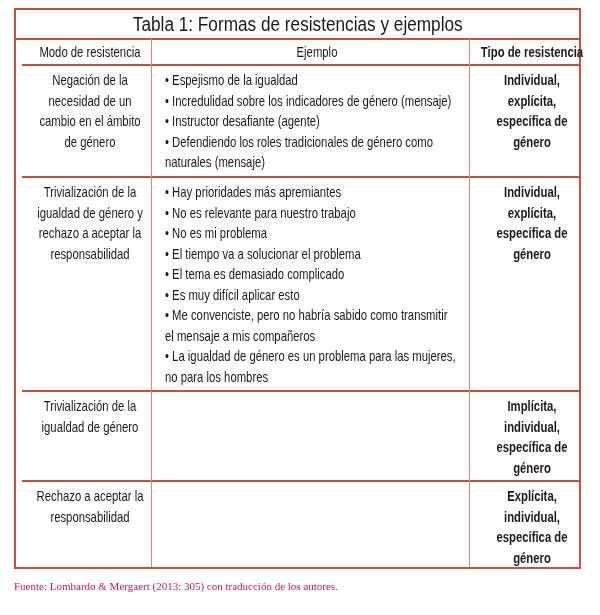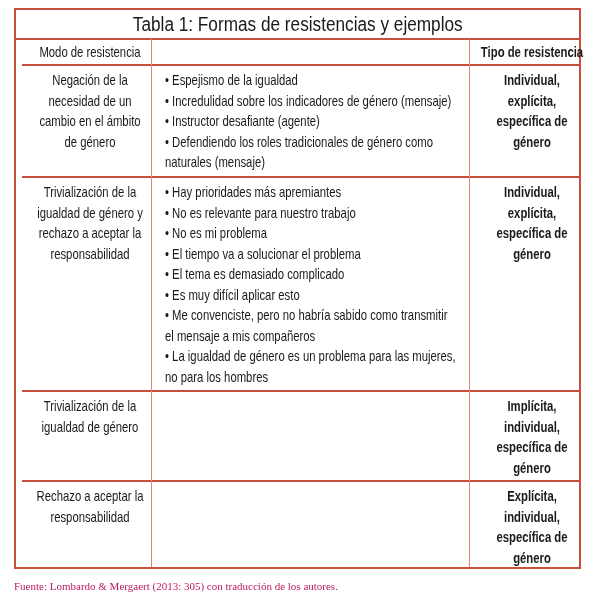--- a/index.html
+++ b/index.html
@@ -45,20 +45,25 @@
 
 <div class="table">
   <div class="title-row">
     <span class="title-text">Tabla 1: Formas de resistencias y ejemplos</span>
   </div>
 
   <div class="hrow hdr" style="top:29px;height:25px;">
     <div class="cell c1 center">
       <div class="inner">
           <span class="line">Modo de resistencia</span>
+        </div>
+    </div>
+    <div class="cell c2 center">
+      <div class="inner" style="text-align:center;transform-origin:center top;margin-left:-42px;">
+          <span class="line">Ejemplo</span>
         </div>
     </div>
     <div class="cell c3 center">
       <div class="inner">
           <span class="line">Tipo de resistencia</span>
         </div>
     </div>
   </div>
 
   <div class="hrow" style="top:56px;height:110px;">

